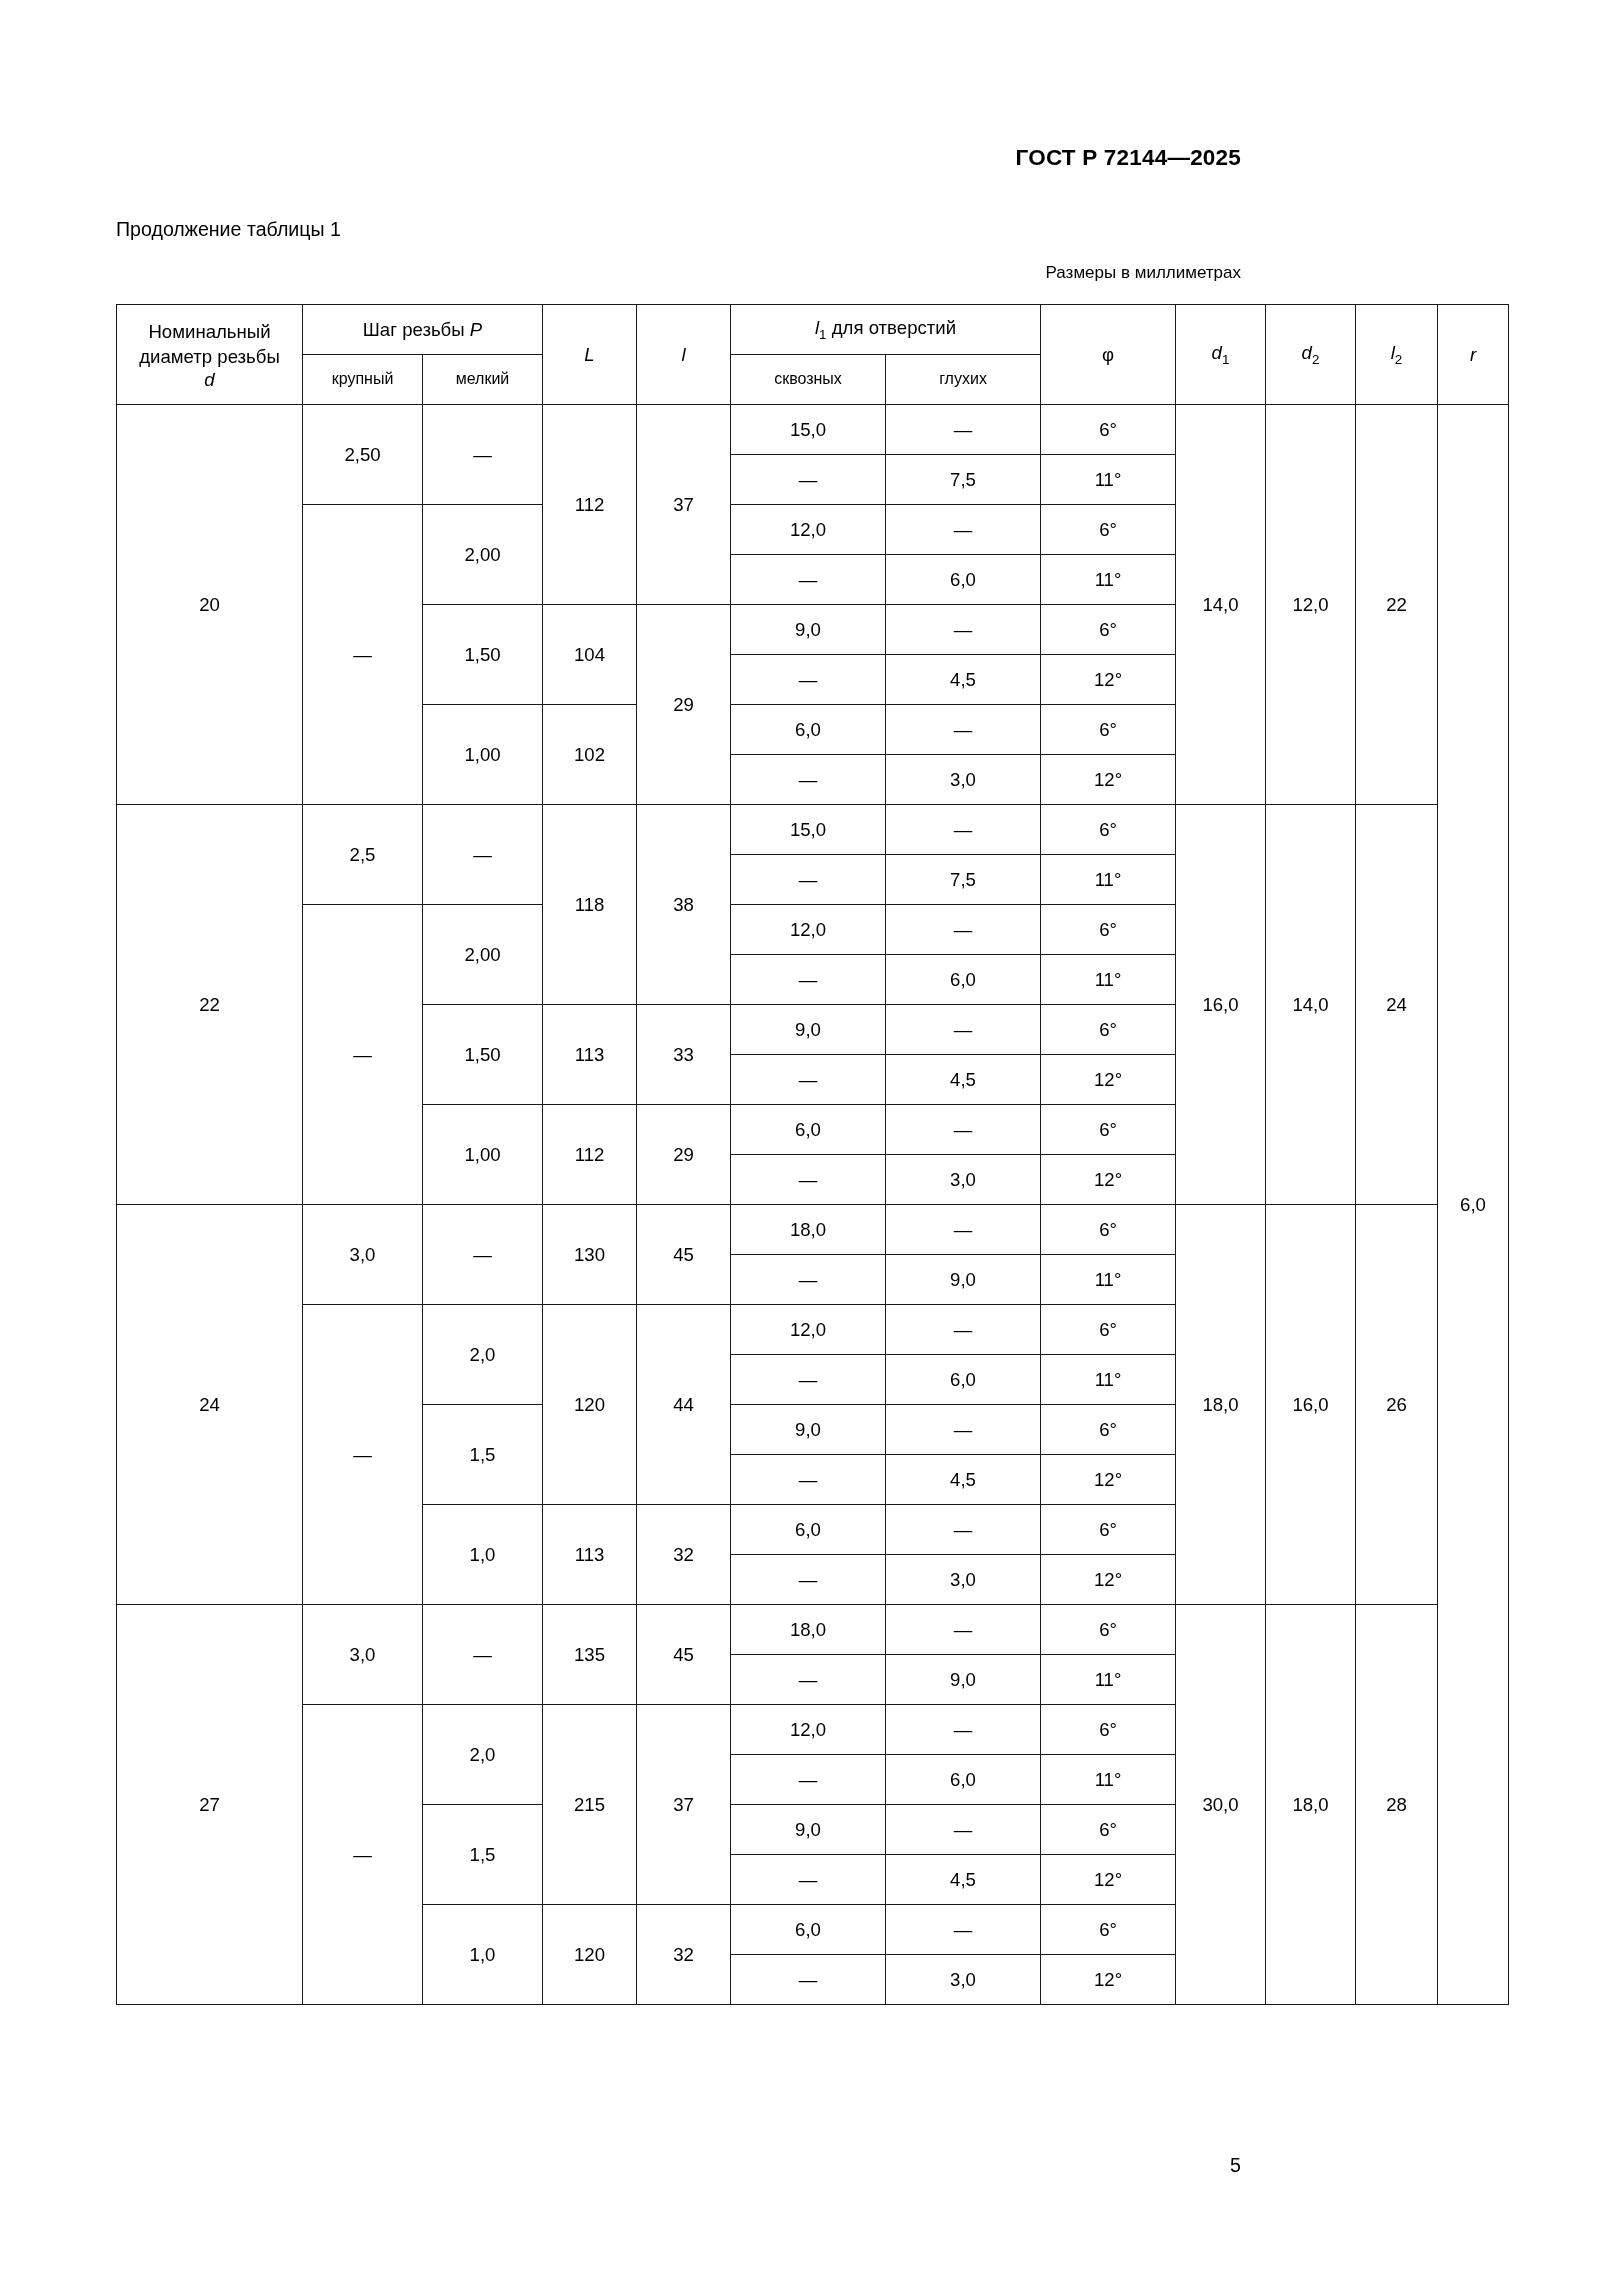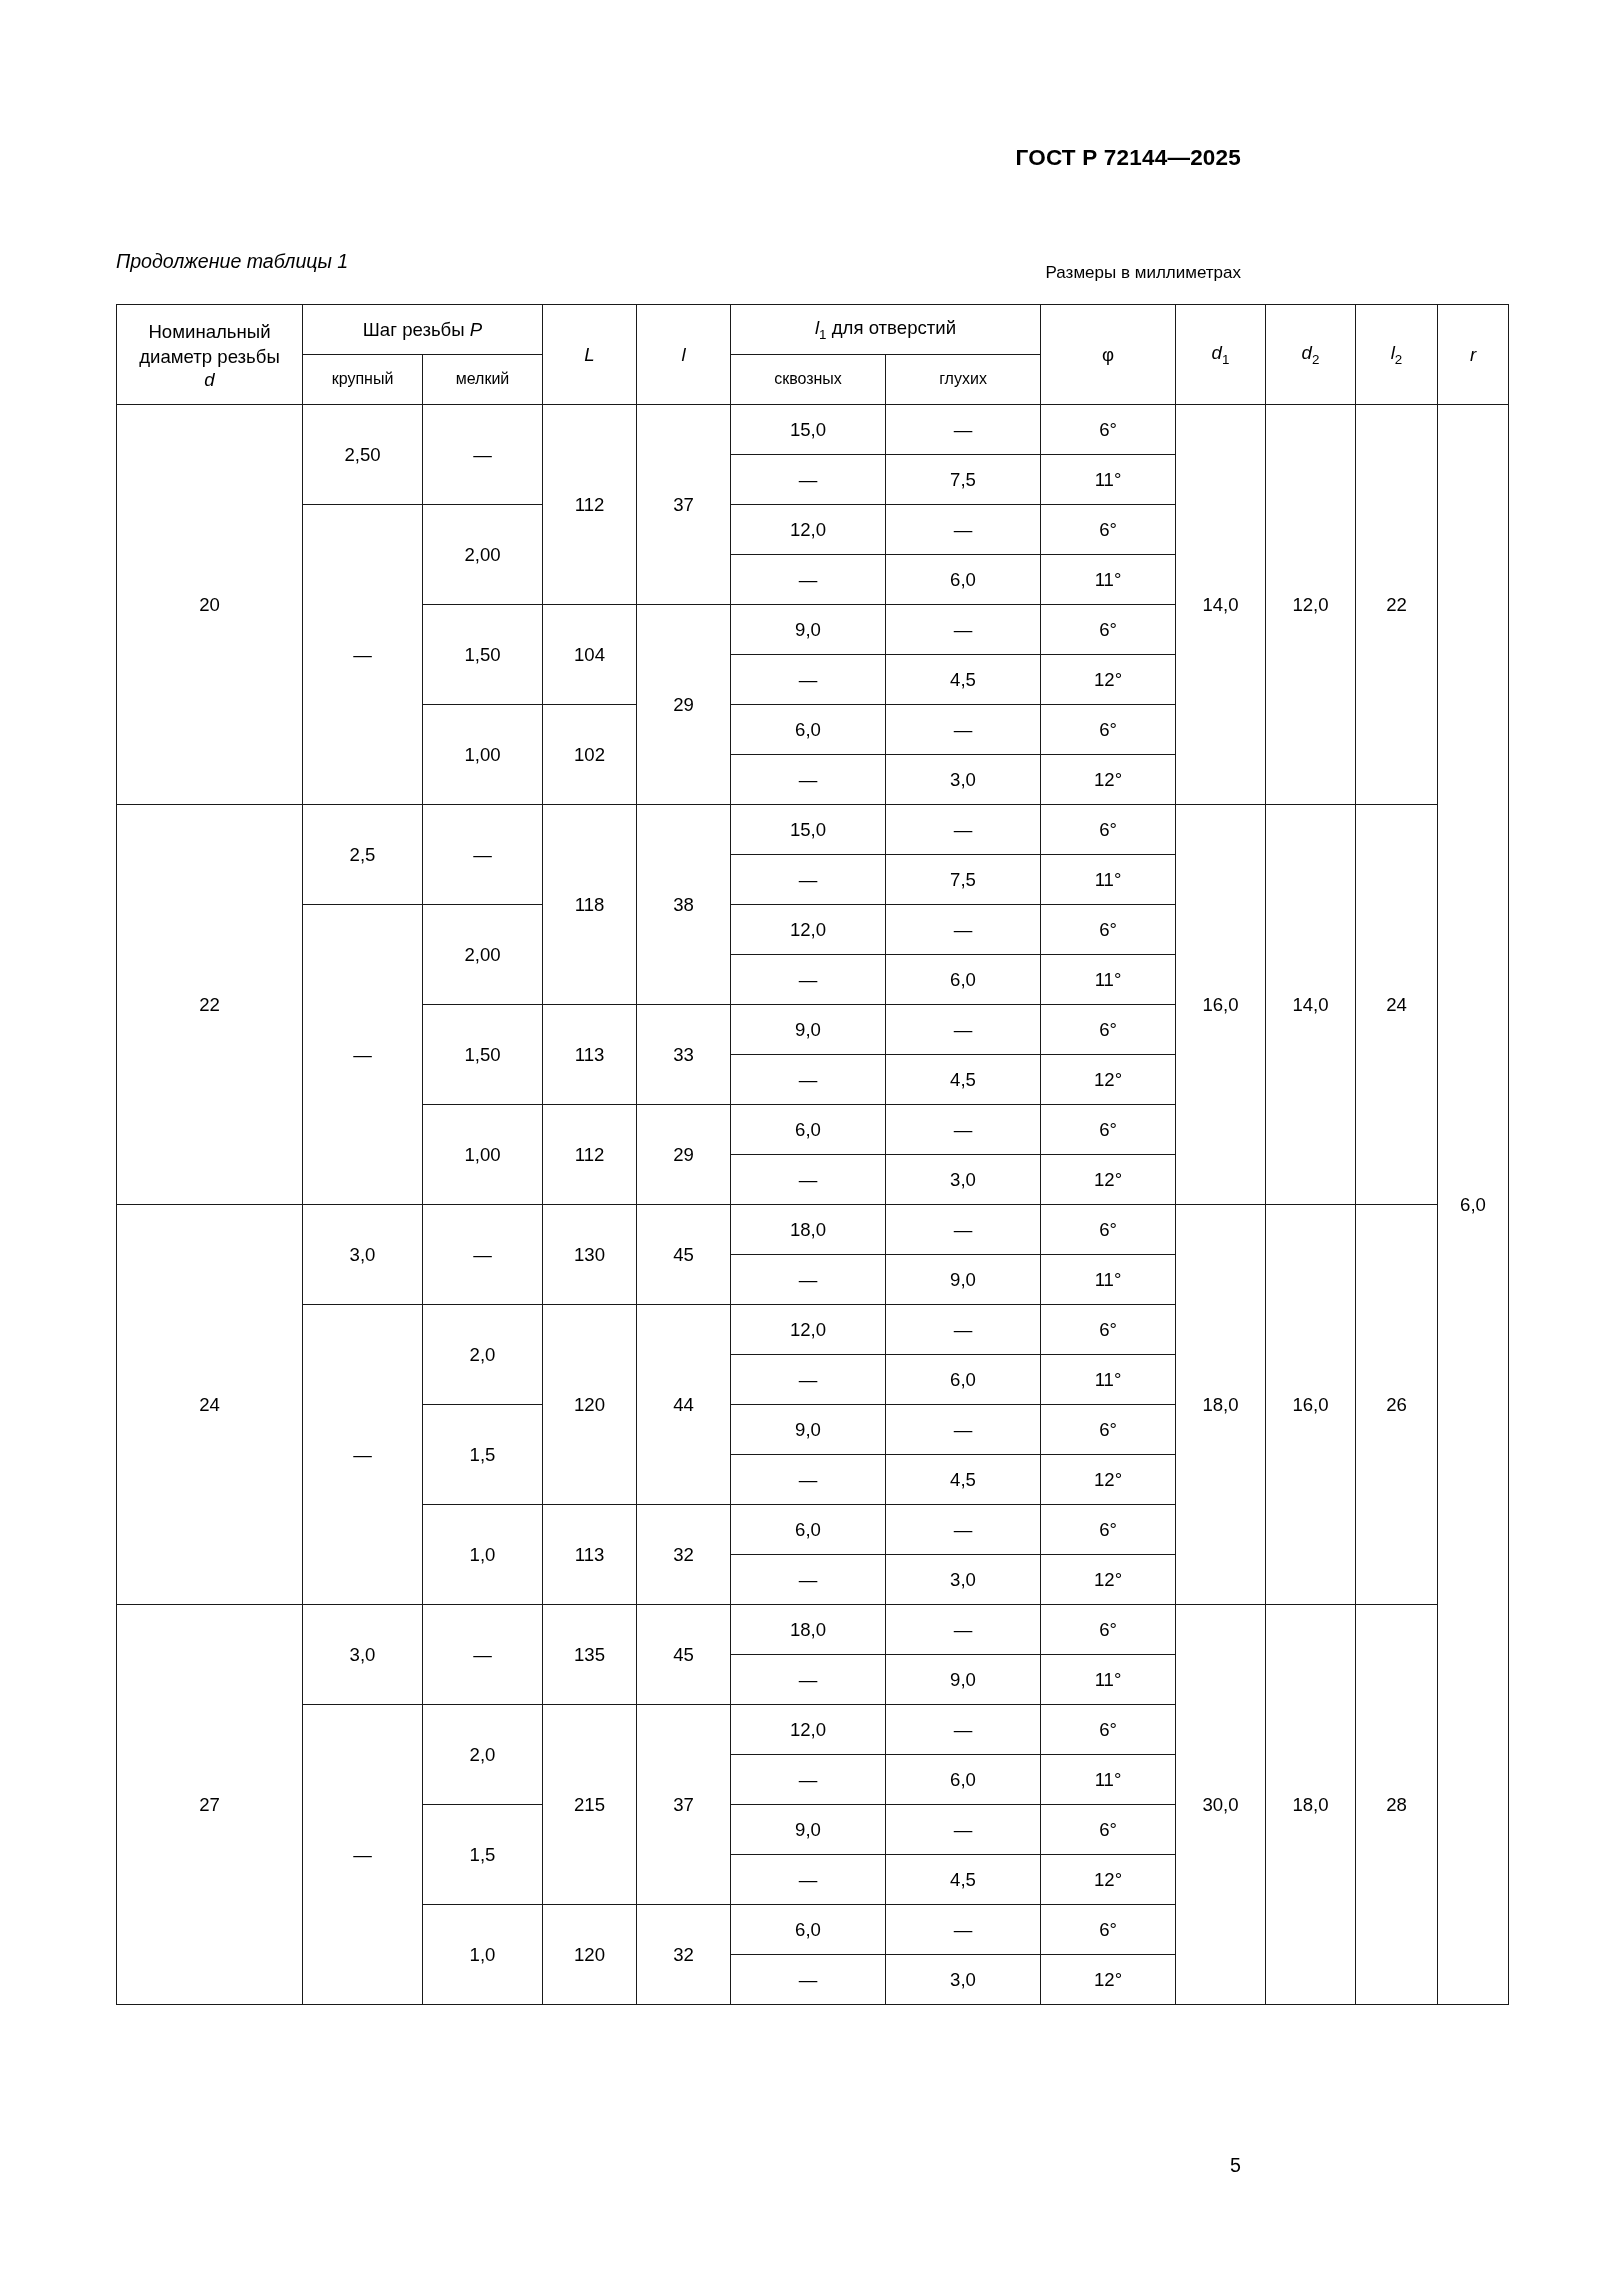--- a/index.html
+++ b/index.html
@@ -28,22 +28,20 @@
     right: 116px;
     font-size: 22.5px;
     font-weight: bold;
     letter-spacing: 0.2px;
   }
   .cont-label {
     position: absolute;
     top: 218px;
     left: 116px;
     font-size: 19.6px;
-    font-style: italic;
-    margin-top: 32px;
   }
   .dim-label {
     position: absolute;
     top: 263px;
     right: 116px;
     font-size: 17px;
   }
   .table-wrap {
     position: absolute;
     top: 304px;

